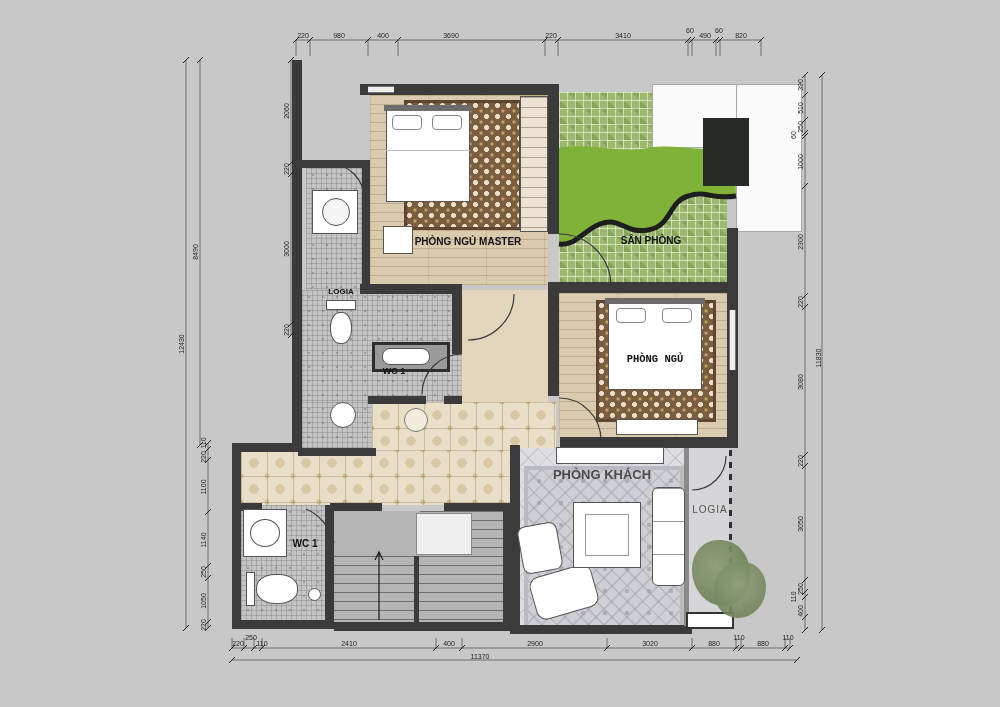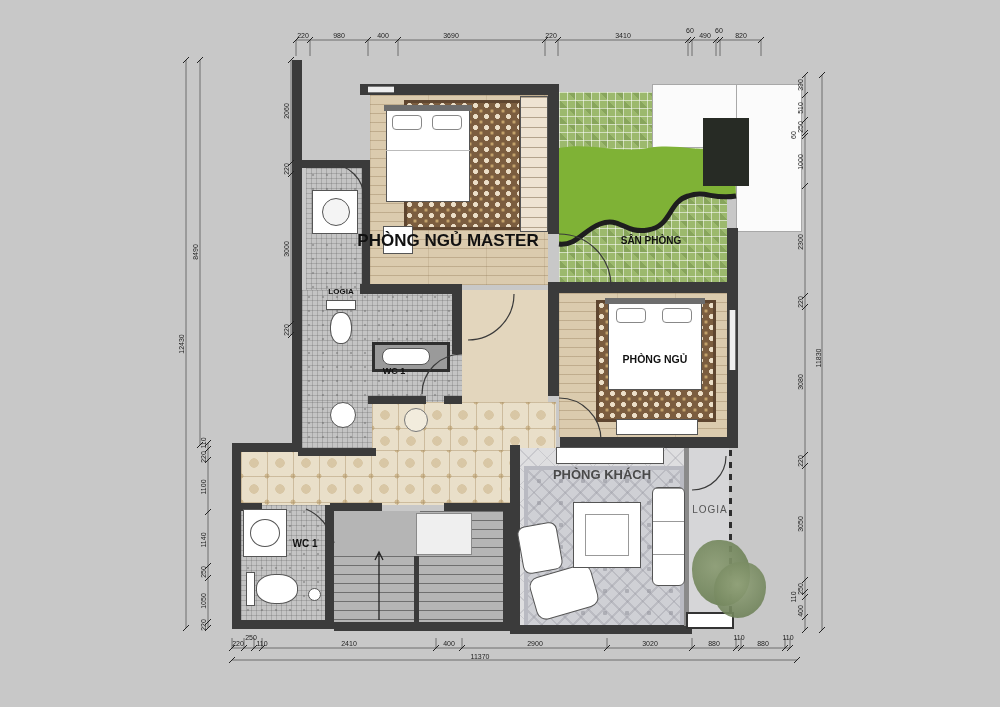--- a/index.html
+++ b/index.html
@@ -184,23 +184,23 @@
       <path d="M205,446 L211,440 M205,452 L211,446 M205,463 L211,457 M205,515 L211,509 M205,569 L211,563 M205,581 L211,575 M205,625 L211,619 M205,631 L211,625"></path>
 
       <path d="M288,63 L294,57 M288,166 L294,160 M288,177 L294,171 M288,327 L294,321 M288,338 L294,332"></path>
 
       <path d="M802,78 L808,72 M802,98 L808,92 M802,123 L808,117 M802,136 L808,130 M802,139 L808,133 M802,189 L808,183 M802,299 L808,293 M802,310 L808,304 M802,458 L808,452 M802,469 L808,463 M802,583 L808,577 M802,595 L808,589 M802,600 L808,594 M802,620 L808,614 M802,633 L808,627"></path>
 
       <path d="M819,78 L825,72 M819,633 L825,627"></path>
     </g>
   </svg>
 
-  <div class="rlabel" style="left:448px;top:241px;font-size:17px;">PHÒNG NGỦ MASTER</div>
+  <div class="rlabel" style="left:468px;top:241px;font-size:10px;">PHÒNG NGỦ MASTER</div>
   <div class="rlabel" style="left:651px;top:240px;font-size:10px;">SÂN PHÒNG</div>
-  <div class="rlabel" style="left:655px;top:359px;font-size:10.5px;">PHÒNG NGỦ</div>
+  <div class="rlabel" style="left:655px;top:359px;font-size:10.5px;font-family:Liberation Mono, monospace;">PHÒNG NGỦ</div>
   <div class="rlabel" style="left:394px;top:371px;font-size:9px;">WC 1</div>
   <div class="rlabel" style="left:305px;top:543px;font-size:10px;">WC 1</div>
   <div class="rlabel" style="left:341px;top:291px;font-size:8px;">LOGIA</div>
   <div class="rlabel" style="left:710px;top:509px;font-size:10px;color:#555;letter-spacing:1px;font-weight:normal;">LOGIA</div>
   <div class="rlabel" style="left:602px;top:474px;font-size:13px;color:#4a4a4a;">PHÒNG KHÁCH</div>
 
   <span class="dh" style="left:303px;top:35px;">220</span>
   <span class="dh" style="left:339px;top:35px;">980</span>
   <span class="dh" style="left:383px;top:35px;">400</span>
   <span class="dh" style="left:451px;top:35px;">3690</span>

